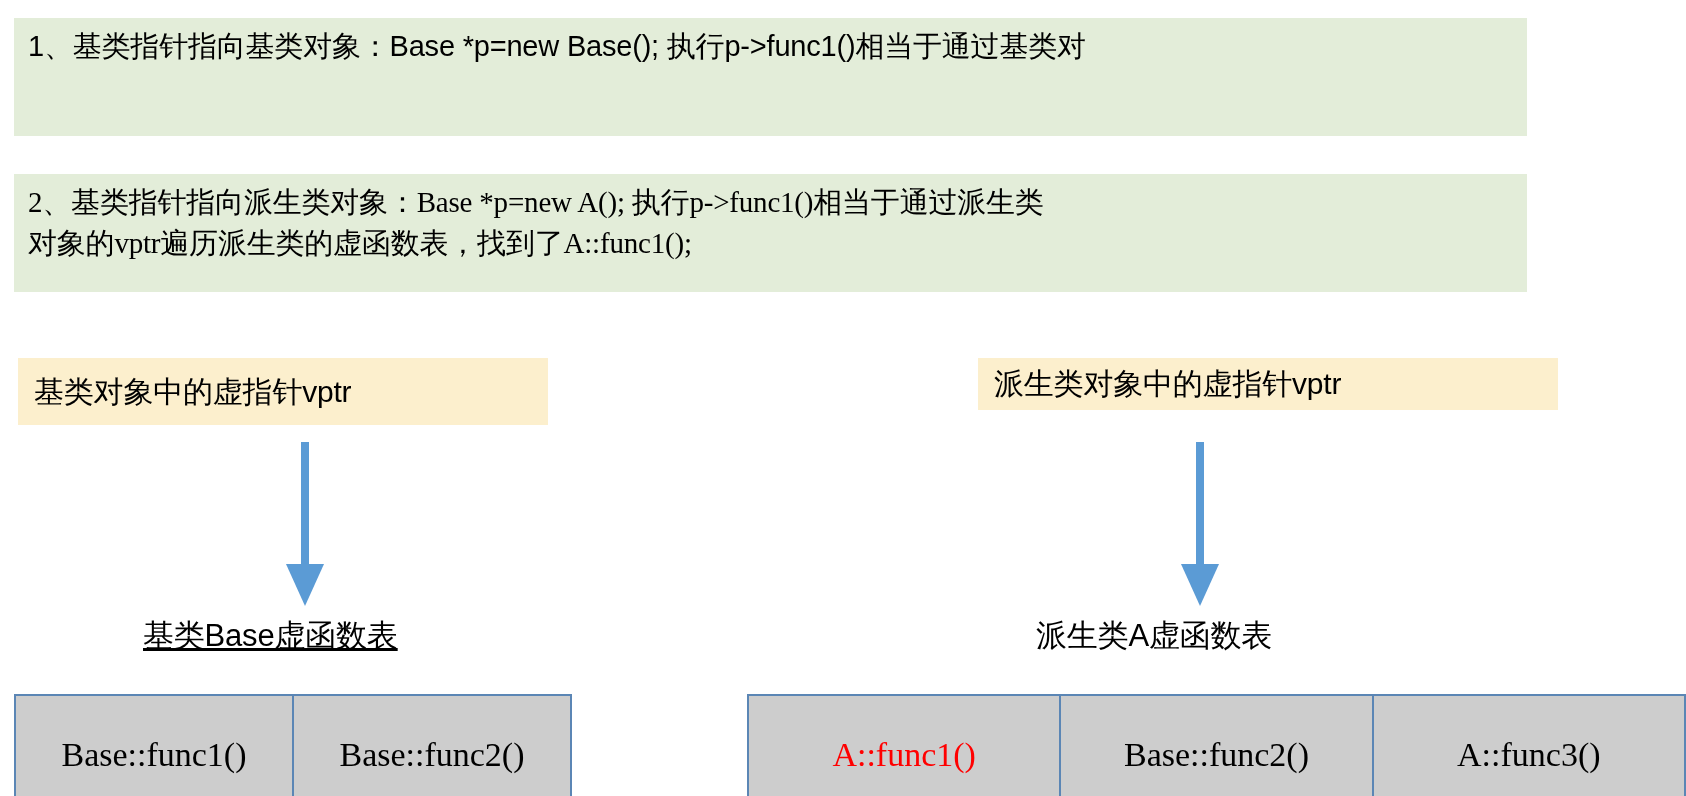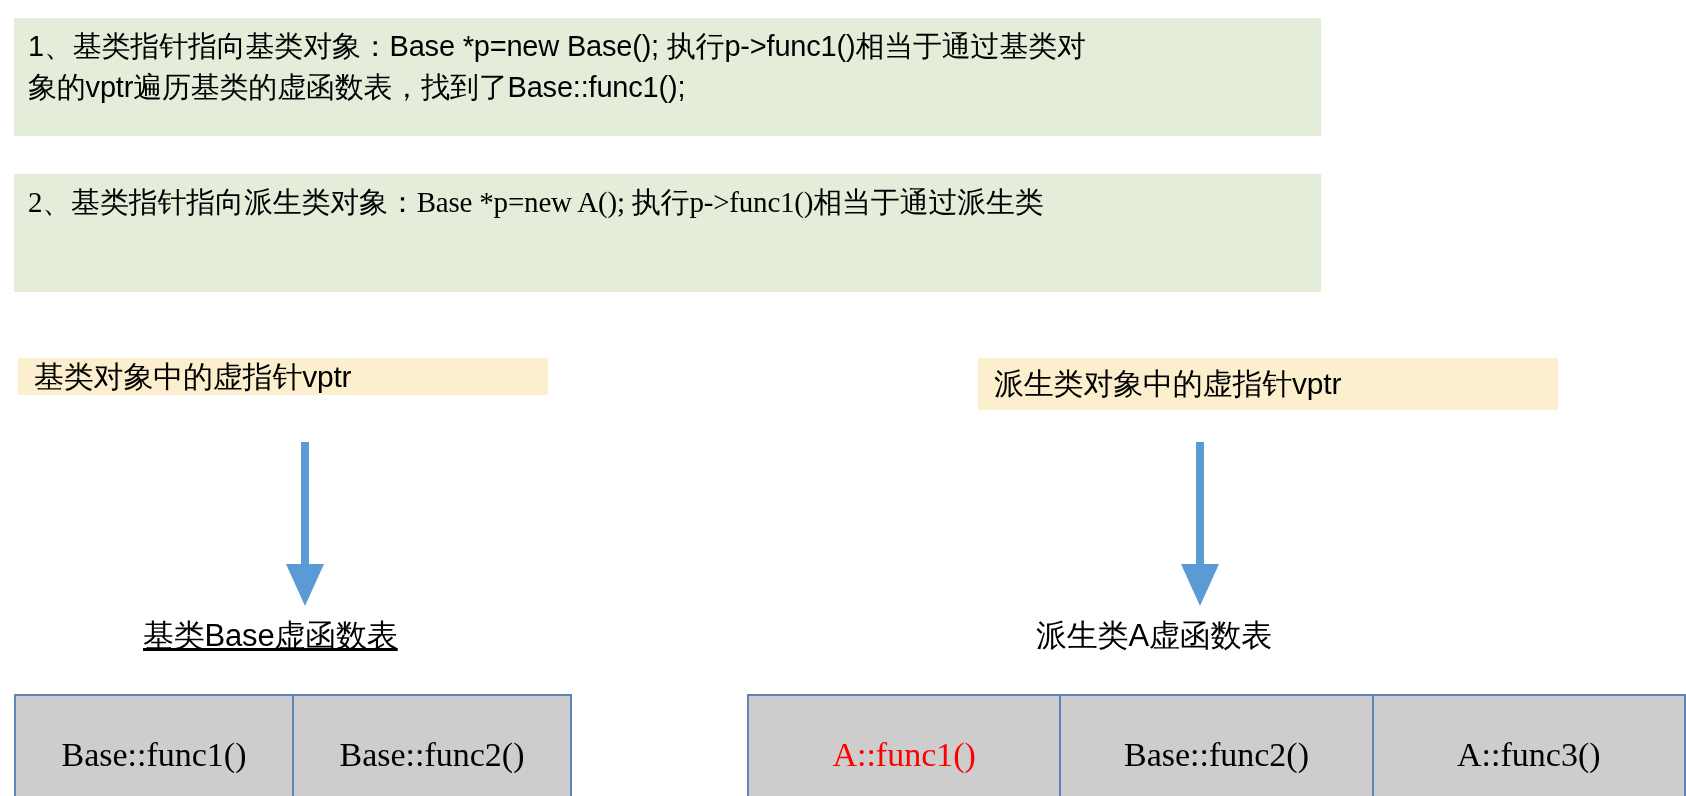--- a/index.html
+++ b/index.html
@@ -12,21 +12,21 @@
     height: 796px;
     position: relative;
     overflow: hidden;
     font-family: "Liberation Sans", "DejaVu Sans", sans-serif;
   }
 
   
   .note {
     position: absolute;
     left: 14px;
-    width: 1307px;
+    width: 1513px;
     background: #e3edd9;
     box-sizing: border-box;
     padding: 8px 14px 10px 14px;
     font-size: 29px;
     line-height: 1.42;
     color: #000000;
     font-family: "Liberation Sans", "DejaVu Sans", sans-serif;
     letter-spacing: -0.2px;
   }
   #note-1 { top: 18px; height: 118px; }
@@ -40,21 +40,21 @@
     font-size: 30px;
     line-height: 1;
     color: #000000;
     box-sizing: border-box;
     display: flex;
     align-items: center;
     padding: 0 16px;
     white-space: nowrap;
     letter-spacing: -0.2px;
   }
-  #vptr-label-base    { left: 18px;  top: 358px; width: 530px; height: 37px; }
+  #vptr-label-base    { left: 18px;  top: 358px; width: 530px; height: 67px; }
   #vptr-label-derived { left: 978px; top: 358px; width: 580px; height: 52px; }
 
   
   .arrow {
     position: absolute;
     width: 46px;
     height: 166px;
   }
   #arrow-base    { left: 282px;  top: 442px; }
   #arrow-derived { left: 1177px; top: 442px; }
@@ -97,25 +97,25 @@
     padding-bottom: 4px;
   }
   .vcell:last-child { border-right: none; }
   .vcell.highlight { color: #ff0000; }
 </style>
 </head>
 <body>
 
 <div class="note" id="note-1">
   <span class="line">1、基类指针指向基类对象：Base *p=new Base(); 执行p-&gt;func1()相当于通过基类对</span>
-  <span class="line">象的vptr遍历基类的虚函数表，找到了Base::func1();</span>
 </div>
 
 <div class="note" id="note-2">
   <span class="line">2、基类指针指向派生类对象：Base *p=new A(); 执行p-&gt;func1()相当于通过派生类</span>
+  <span class="line">对象的vptr遍历派生类的虚函数表，找到了A::func1();</span>
 </div>
 
 <div class="vptr-label" id="vptr-label-base">基类对象中的虚指针vptr</div>
 
 <svg class="arrow" id="arrow-base" viewBox="0 0 46 166" aria-hidden="true">
   <rect x="19" y="0" width="8" height="124" fill="#5b9bd5"></rect>
   <polygon points="23,164 4,122 42,122" fill="#5b9bd5"></polygon>
 </svg>
 
 <div class="vtable-caption" id="caption-base">基类Base虚函数表</div>

